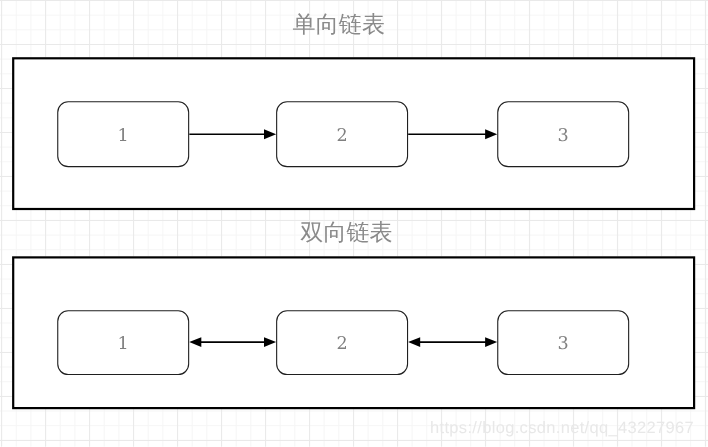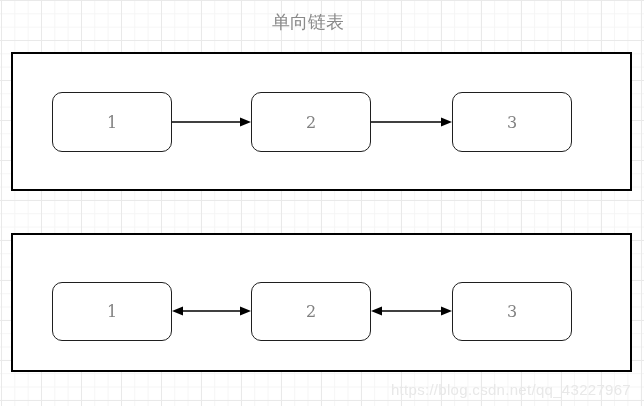--- a/index.html
+++ b/index.html
@@ -17,21 +17,21 @@
       linear-gradient(to right, #f5f5f5 1px, transparent 1px),
       linear-gradient(to bottom, #f5f5f5 1px, transparent 1px);
     background-size: 40px 40px, 40px 40px, 13.333px 13.333px, 13.333px 13.333px;
     background-position: 1px 0px;
     font-family: "DejaVu Serif", "Liberation Serif", serif;
   }
 
   .diagram-title {
     position: absolute;
     transform: translateX(-50%);
-    font-size: 18px;
+    font-size: 21px;
     line-height: 20px;
     color: #8a8a8a;
     white-space: nowrap;
   }
   .t1 { left: 308px; top: 12px; }
   .t2 { left: 315px; top: 201px; }
 
   .frame {
     position: absolute;
     left: 11px;
@@ -101,20 +101,21 @@
 
   <svg class="arrow a1" width="79" height="12" viewBox="0 0 79 12">
     <line x1="0" y1="6" x2="69" y2="6" stroke="#000000" stroke-width="1.5"></line>
     <polygon points="68,1.5 79,6 68,10.5" fill="#000000"></polygon>
   </svg>
   <svg class="arrow a2" width="81" height="12" viewBox="0 0 81 12">
     <line x1="0" y1="6" x2="71" y2="6" stroke="#000000" stroke-width="1.5"></line>
     <polygon points="70,1.5 81,6 70,10.5" fill="#000000"></polygon>
   </svg>
 
+  <div class="diagram-title t2">双向链表</div>
 
   <div class="frame f2"></div>
 
   <div class="node row2 c1">
     <span>1</span>
   </div>
   <div class="node row2 c2">
     <span>2</span>
   </div>
   <div class="node row2 c3">

